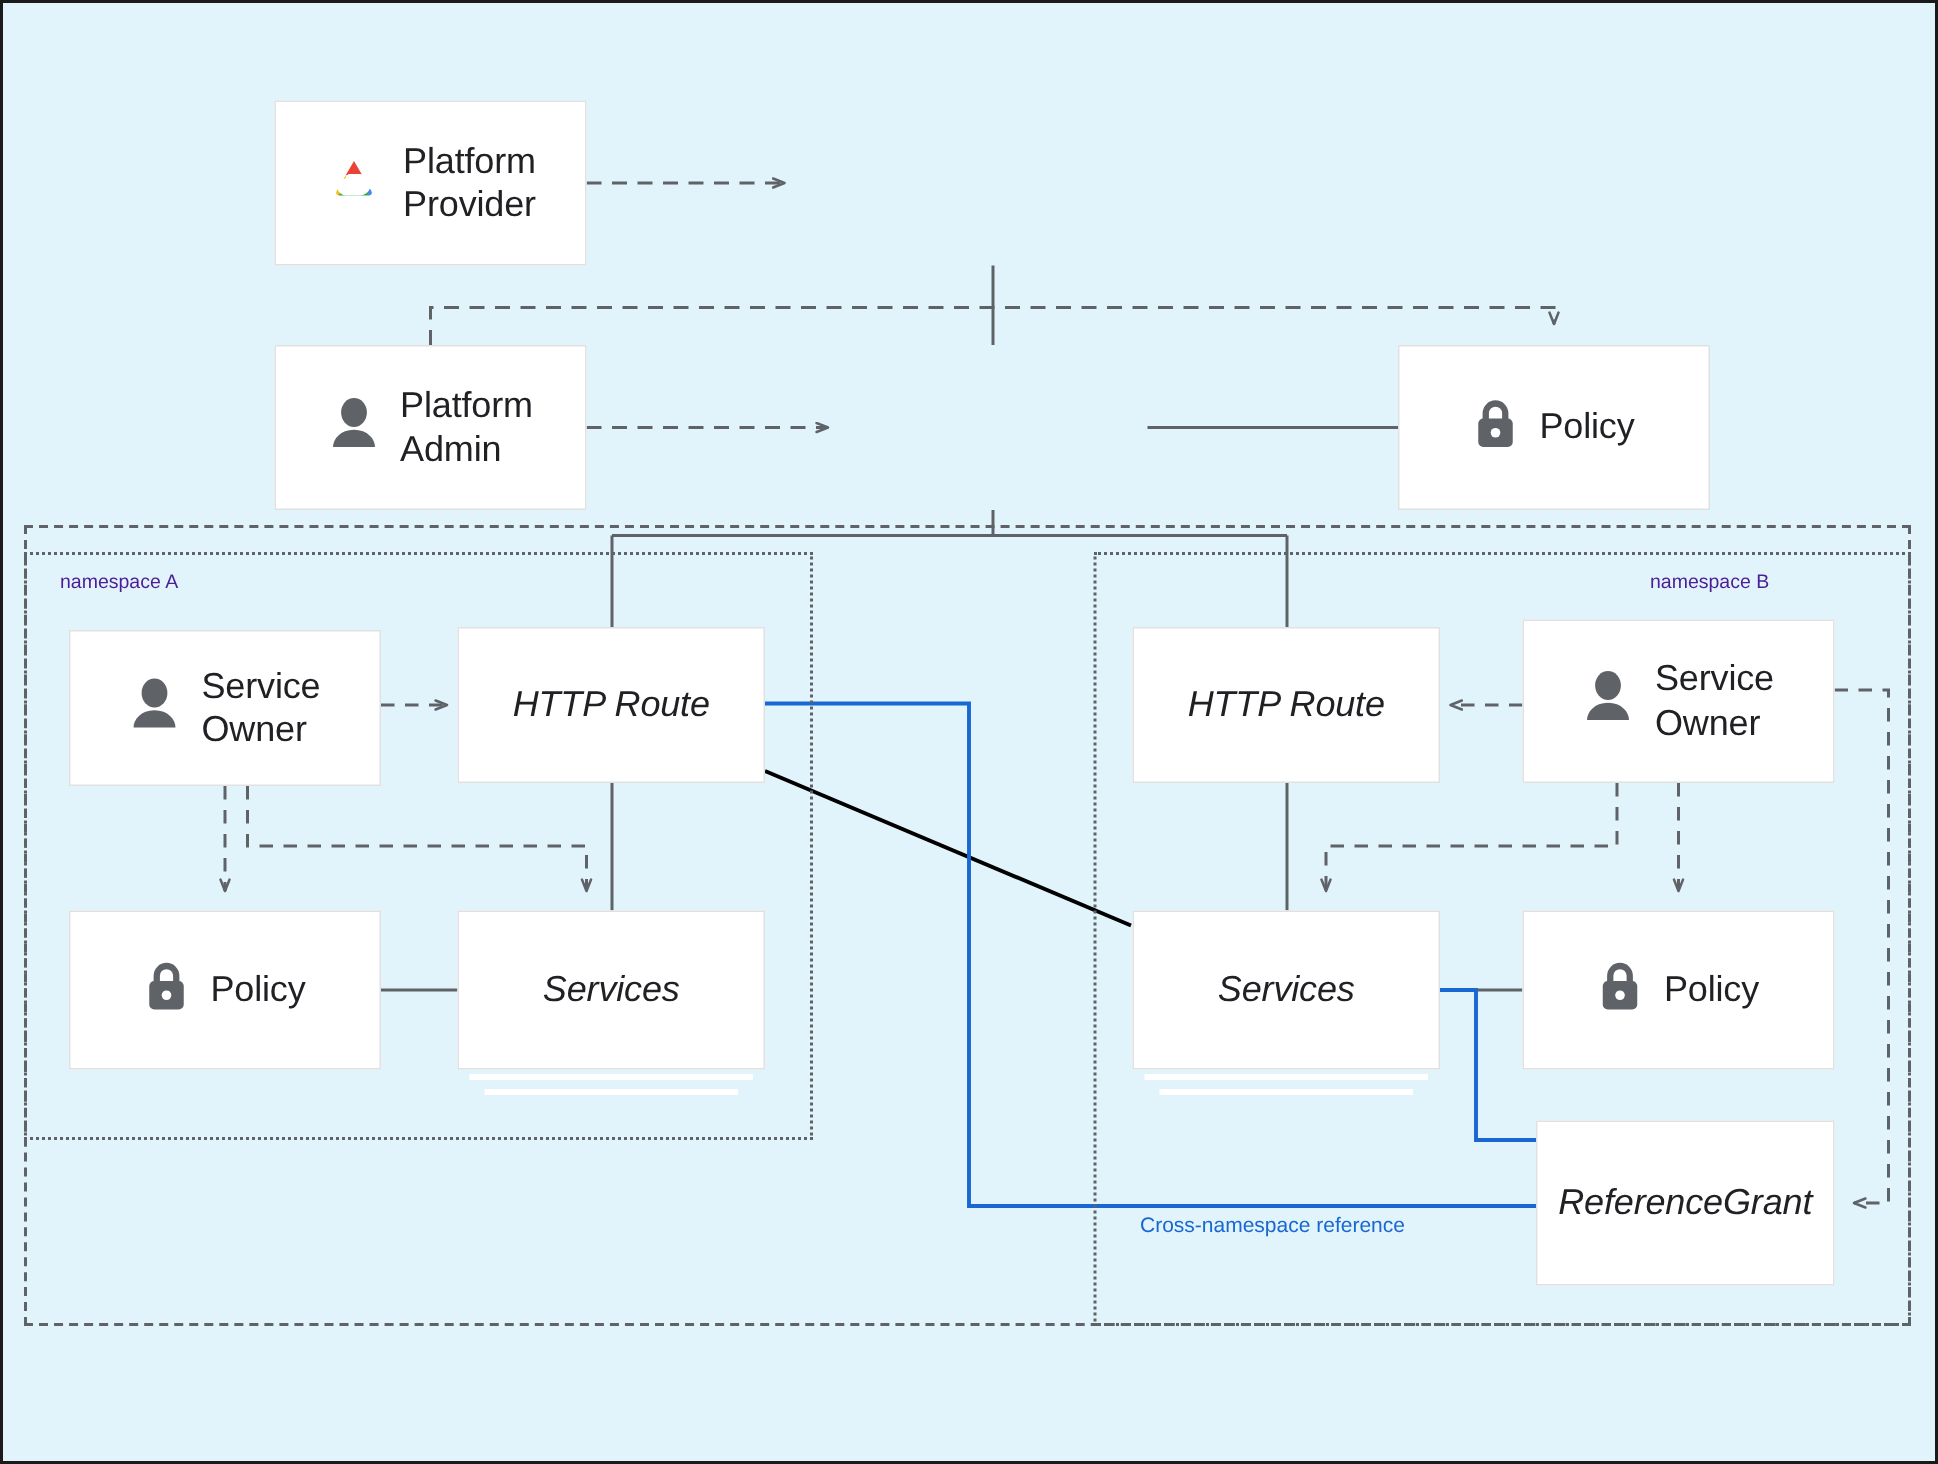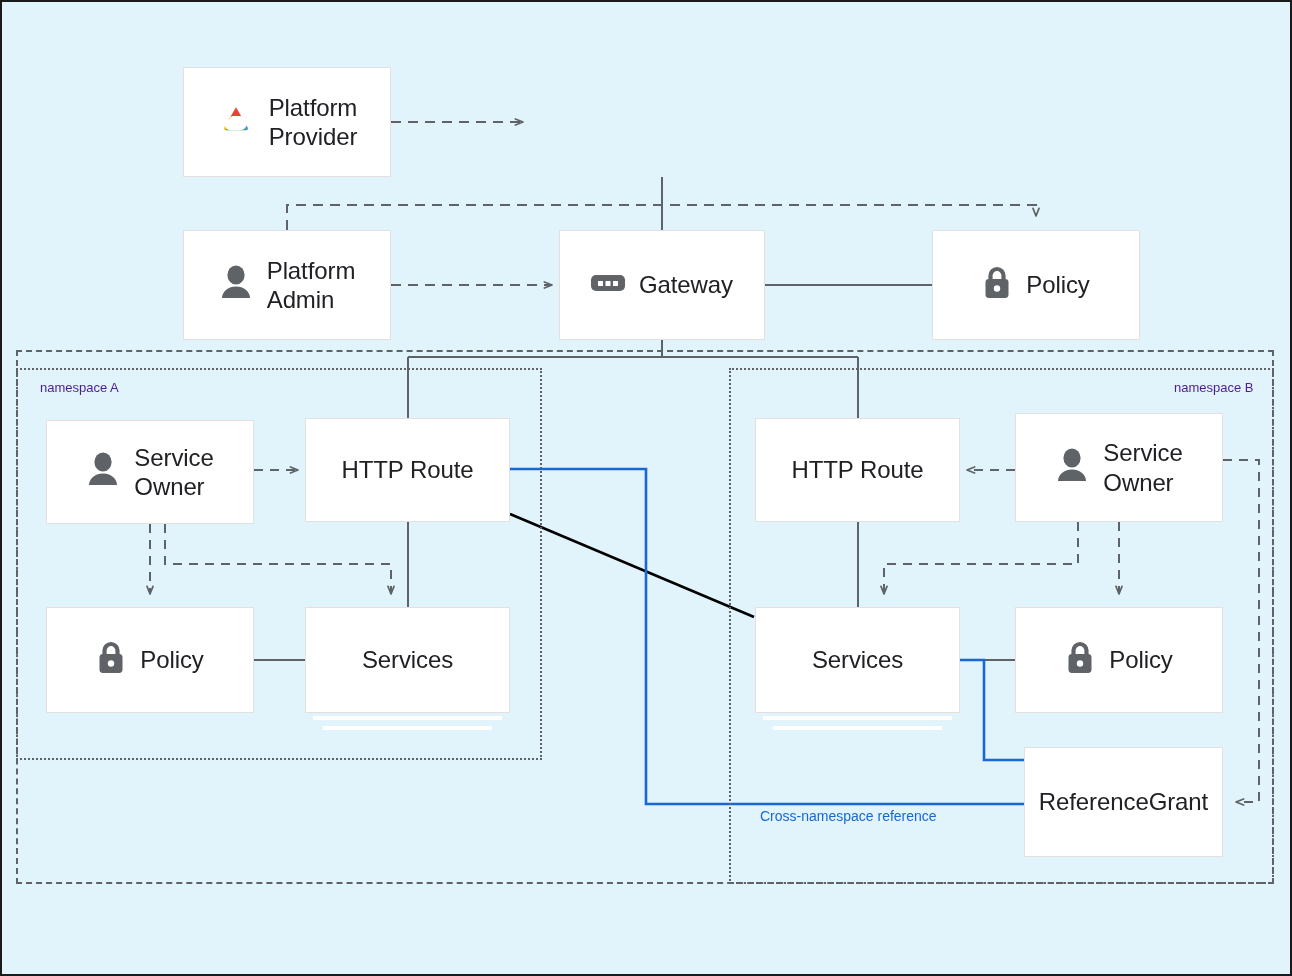--- a/index.html
+++ b/index.html
@@ -40,21 +40,21 @@
     gap: 14px;
   }
   .node .lbl {
     color: #202124;
     font-size: 24px;
     line-height: 1.22;
     letter-spacing: -0.1px;
     white-space: pre-line;
     text-align: left;
   }
-  .node.centered .lbl { text-align: center; }
+  .node.centered .lbl { text-align: center; font-style: italic; }
   .ns-box {
     position: absolute;
     border: 2px dotted #5f6368;
     box-sizing: border-box;
     z-index: 1;
   }
   .outer-dash {
     position: absolute;
     border: 2px dashed #5f6368;
     box-sizing: border-box;
@@ -89,21 +89,21 @@
 <body>
 
 <div id="canvas">
 
   <div class="outer-dash" style="left:14px; top:348px; width:1258px; height:534px;"></div>
 
   <div class="ns-box" style="left:14px; top:366px; width:526px; height:392px;"></div>
   <div class="ns-label" style="left:38px; top:378px;">namespace A</div>
 
   <div class="ns-box" style="left:727px; top:366px; width:545px; height:516px;"></div>
-  <div class="ns-label" style="left:1172px; top:378px;">namespace B</div>
+  <div class="ns-label" style="left:1098px; top:378px;">namespace B</div>
 
   <svg id="edges" viewBox="0 0 1292 976">
     <defs>
       <marker id="ah" markerWidth="10" markerHeight="10" refX="8.6" refY="4" orient="auto" markerUnits="userSpaceOnUse">
         <path d="M1,1 L8.6,4 L1,7" fill="none" stroke="#5f6368" stroke-width="1.7" stroke-linecap="round" stroke-linejoin="round"></path>
       </marker>
     </defs>
     <g fill="none" stroke="#5f6368" stroke-width="2">
 
       <path d="M389,120 H521" stroke-dasharray="10,7" marker-end="url(#ah)"></path>
@@ -177,33 +177,20 @@
         <svg width="34" height="36" viewBox="0 0 34 36">
           <ellipse cx="17" cy="10" rx="8.6" ry="9.6" fill="#5f6368"></ellipse>
           <path d="M17 21.5 c-9 0 -14 6.2 -14 11.5 h28 c0 -5.3 -5 -11.5 -14 -11.5 z" fill="#5f6368"></path>
         </svg>
       </span>
       <span class="lbl">Platform
 Admin</span>
     </div>
   </div>
 
-  <div class="node" style="left:557px; top:228px; width:206px; height:110px;">
-    <div class="inner">
-      <span class="icon">
-        <svg width="34" height="22" viewBox="0 0 34 22">
-          <rect x="0" y="3" width="34" height="16" rx="5" fill="#5f6368"></rect>
-          <rect x="7" y="9" width="5" height="5" fill="#ffffff"></rect>
-          <rect x="14.5" y="9" width="5" height="5" fill="#ffffff"></rect>
-          <rect x="22" y="9" width="5" height="5" fill="#ffffff"></rect>
-        </svg>
-      </span>
-      <span class="lbl">Gateway</span>
-    </div>
-  </div>
 
   <div class="node" style="left:930px; top:228px; width:208px; height:110px;">
     <div class="inner">
       <span class="icon">
         <svg width="30" height="38" viewBox="0 0 30 38">
           <path d="M8.5 16 v-4.5 a6.5 6.5 0 0 1 13 0 V16" fill="none" stroke="#5f6368" stroke-width="4.2"></path>
           <rect x="3.5" y="15" width="23" height="19" rx="3.4" fill="#5f6368"></rect>
           <circle cx="15" cy="24.5" r="3.2" fill="#ffffff"></circle>
         </svg>
       </span>

